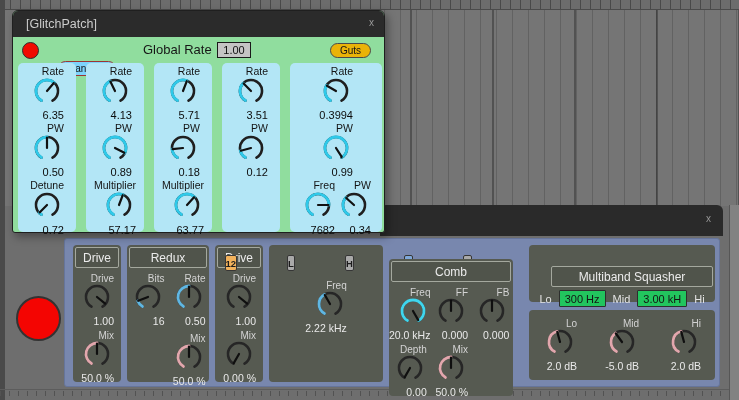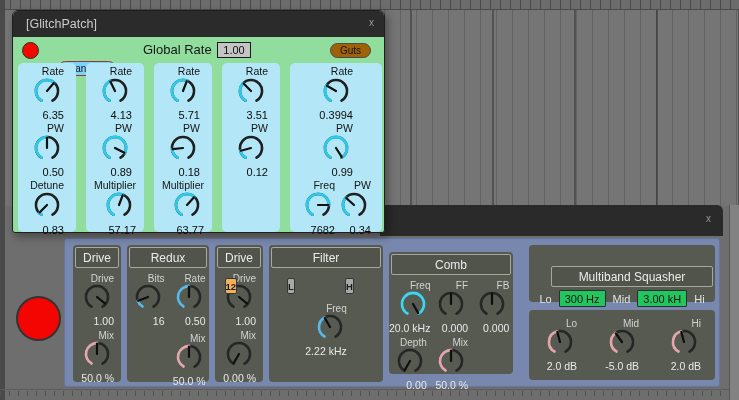--- a/index.html
+++ b/index.html
@@ -43,21 +43,21 @@
         box-shadow:3px 4px 8px rgba(0,0,0,.35);}
   .gtitle{height:26px;background:#2b2b2b;border-radius:5px 5px 0 0;display:flex;align-items:center;
         padding:0 13px;color:#cbcbcb;font-size:12.5px;position:relative;}
   .gtitle .xbtn{position:absolute;right:10px;top:6px;font-size:10px;color:#9a9a9a;}
   .gheader{position:relative;height:26px;}
   .led{position:absolute;left:9px;top:5px;width:15px;height:15px;border-radius:50%;
         background:#f10a00;border:1.5px solid #2e2e2e;}
   .pill{position:absolute;border-radius:9px;font-size:10px;display:flex;align-items:center;
         justify-content:center;color:#151515;height:13px;padding:0 9px;box-sizing:content-box;}
   .pill-random{left:45px;top:24px;background:#7dd3fc;border:1.5px solid #9c3434;}
-  .pill-guts{right:13px;top:6px;background:#a16207;border:1.5px solid #4a4a4a;}
+  .pill-guts{right:13px;top:6px;background:#eab308;border:1.5px solid #4a4a4a;}
   .grate-label{position:absolute;left:130px;top:5px;font-size:13px;color:#161616;}
   .grate-box{position:absolute;left:204px;top:5px;width:32px;height:14px;background:#c4c4c4;
         border:1.5px solid #1a1a1a;font-size:11px;color:#101010;display:flex;align-items:center;
         justify-content:center;}
   .gcol{position:absolute;background:#b3e6f6;border-radius:5px;top:52px;height:169px;
         display:flex;flex-direction:column;align-items:center;padding-top:3px;box-sizing:border-box;}
   .gcol .klabel{color:#141414;font-size:10.5px;}
   .gcol .kvalue{color:#0c0c0c;font-size:11px;}
   .pair-row{display:flex;flex-direction:row;gap:2px;}
   .big-red{position:absolute;left:16px;top:296px;width:45px;height:45px;border-radius:50%;
@@ -149,41 +149,40 @@
             <div class="klabel">Mix</div>
             <div><svg width="34" height="28">
                 <path d="M 11.50 22.53 A 11 11 0 1 1 22.50 22.53" fill="none" stroke="#262626" stroke-width="2.6" stroke-linecap="round"></path>
                 <line x1="17" y1="13" x2="11.75" y2="22.09" stroke="#0f0f0f" stroke-width="2.2" stroke-linecap="round"></line>
               </svg></div>
             <div class="kvalue">0.00 %</div>
           </div>
         </div>
       </div>
       <div class="dev" style="left: 204px; width: 114px; top: 6px; height: 137px;">
-        <div class="dev-title">Filter</div>
         <div style="display: flex; justify-content: center; gap: 6px; margin-top: 10px;">
           <div class="fbtn" style="background: rgb(242, 178, 92);">12</div>
           <div class="fbtn" style="background: rgb(169, 169, 169);">L</div>
           <div class="fbtn" style="background: rgb(169, 169, 169);">H</div>
           <div class="fbtn" style="background: rgb(127, 168, 217);">B</div>
           <div class="fbtn" style="background: rgb(169, 169, 169);">N</div>
         </div>
         <div style="display: flex; justify-content: space-evenly; margin-top: 9px;">
           <div class="kgroup">
             <div class="klabel">Freq</div>
             <div><svg width="34" height="28">
                 <path d="M 11.50 22.53 A 11 11 0 1 1 22.50 22.53" fill="none" stroke="#262626" stroke-width="2.6" stroke-linecap="round"></path>
                 <path d="M 11.50 22.53 A 11 11 0 0 1 11.50 3.47" fill="none" stroke="#5fb7e3" stroke-width="2.8" stroke-linecap="round"></path>
                 <line x1="17" y1="13" x2="11.75" y2="3.91" stroke="#0f0f0f" stroke-width="2.2" stroke-linecap="round"></line>
               </svg></div>
             <div class="kvalue">2.22 kHz</div>
           </div>
         </div>
       </div>
-      <div class="dev" style="left: 324px; width: 124px; top: 13px; height: 122px;">
+      <div class="dev" style="left: 324px; width: 124px; top: 20px; height: 137px;">
         <div class="dev-title">Comb</div>
         <div style="display: grid; grid-template-columns: 1fr 1fr 1fr; row-gap: 3px; margin-top: 5px; justify-items: center;">
           <div class="kgroup">
             <div class="klabel">Freq</div>
             <div><svg width="34" height="28">
                 <path d="M 11.50 22.53 A 11 11 0 1 1 22.50 22.53" fill="none" stroke="#262626" stroke-width="2.6" stroke-linecap="round"></path>
                 <path d="M 11.50 22.53 A 11 11 0 1 1 22.50 22.53" fill="none" stroke="#3fd6ee" stroke-width="2.8" stroke-linecap="round"></path>
                 <line x1="17" y1="13" x2="22.25" y2="22.09" stroke="#0f0f0f" stroke-width="2.2" stroke-linecap="round"></line>
               </svg></div>
             <div class="kvalue">20.0 kHz</div>
@@ -300,21 +299,21 @@
               </svg></div>
             <div class="kvalue">0.50</div>
           </div>
           <div class="kgroup" style="margin-bottom: 2px;">
             <div class="klabel">Detune</div>
             <div><svg width="34" height="28">
                 <path d="M 11.50 22.53 A 11 11 0 1 1 22.50 22.53" fill="none" stroke="#1f1f1f" stroke-width="2.6" stroke-linecap="round"></path>
                 <path d="M 11.50 22.53 A 11 11 0 0 1 9.22 20.78" fill="none" stroke="#2fc9e9" stroke-width="2.8" stroke-linecap="round"></path>
                 <line x1="17" y1="13" x2="9.58" y2="20.42" stroke="#111" stroke-width="2.2" stroke-linecap="round"></line>
               </svg></div>
-            <div class="kvalue">0.83</div>
+            <div class="kvalue">0.72</div>
           </div>
         </div>
         <div class="gcol" style="left: 73px; width: 58px;">
           <div class="kgroup" style="margin-bottom: 2px;">
             <div class="klabel">Rate</div>
             <div><svg width="34" height="28">
                 <path d="M 11.50 22.53 A 11 11 0 1 1 22.50 22.53" fill="none" stroke="#1f1f1f" stroke-width="2.6" stroke-linecap="round"></path>
                 <path d="M 11.50 22.53 A 11 11 0 0 1 12.16 3.12" fill="none" stroke="#2fc9e9" stroke-width="2.8" stroke-linecap="round"></path>
                 <line x1="17" y1="13" x2="12.38" y2="3.57" stroke="#111" stroke-width="2.2" stroke-linecap="round"></line>
               </svg></div>

